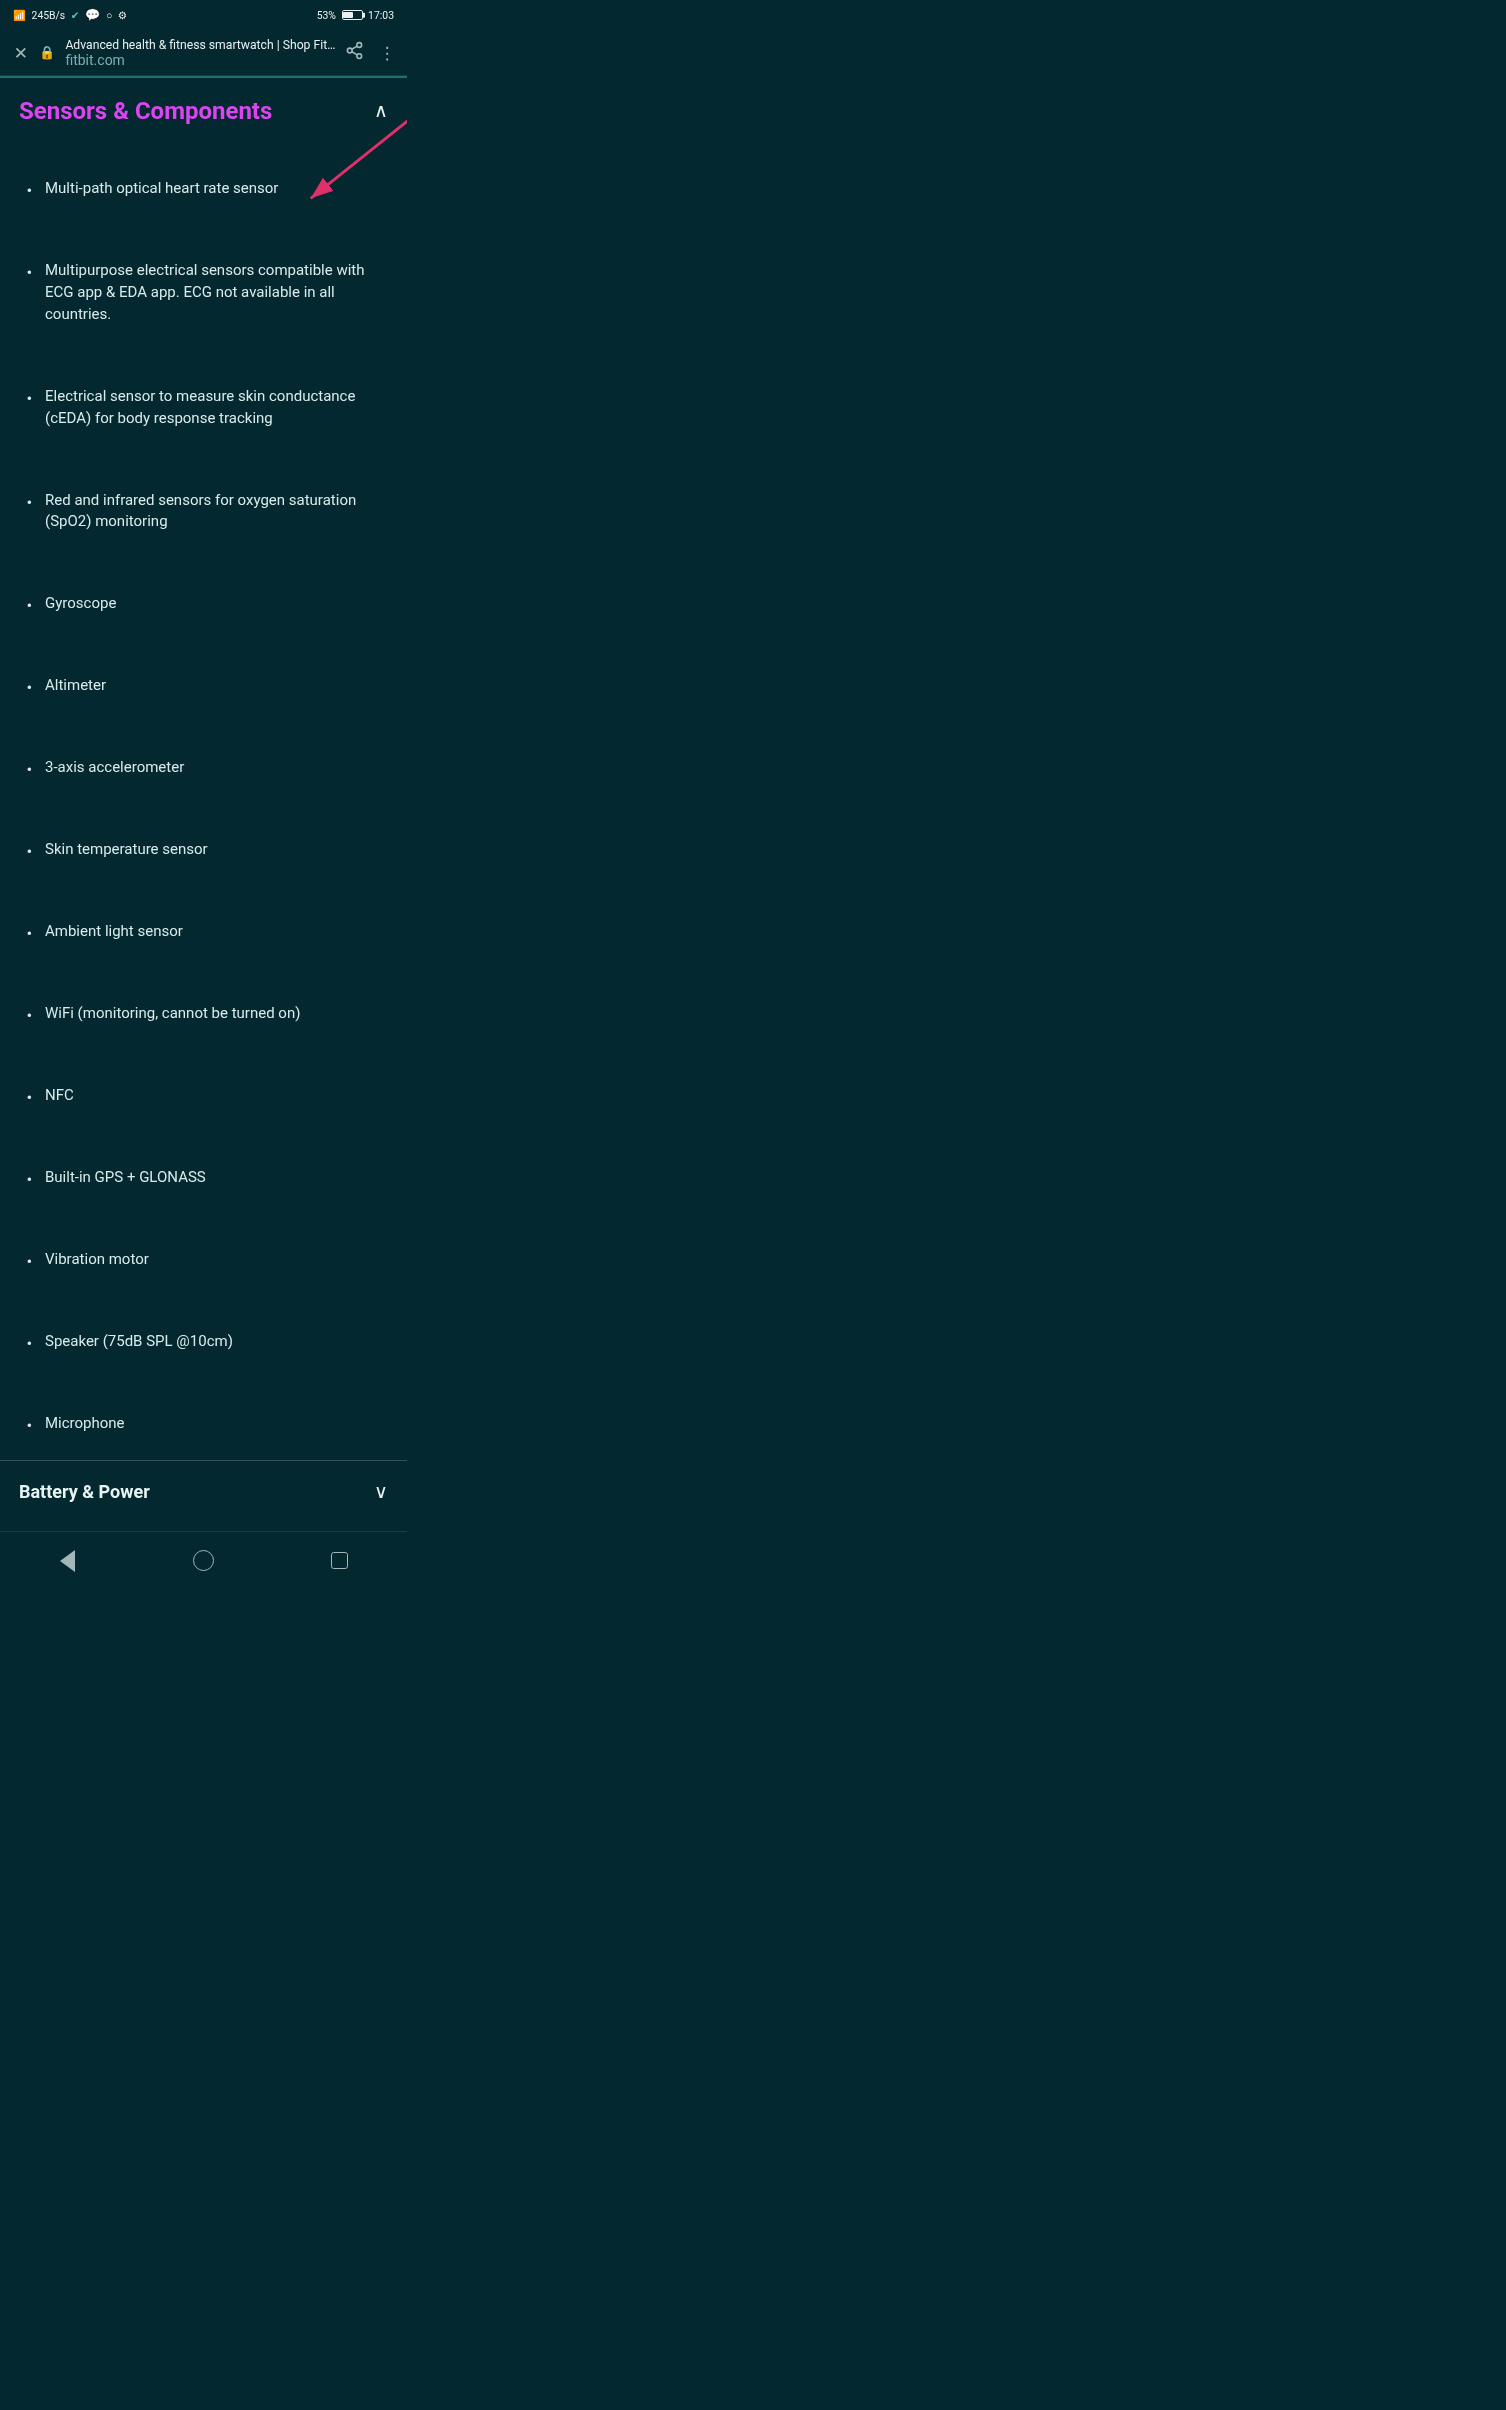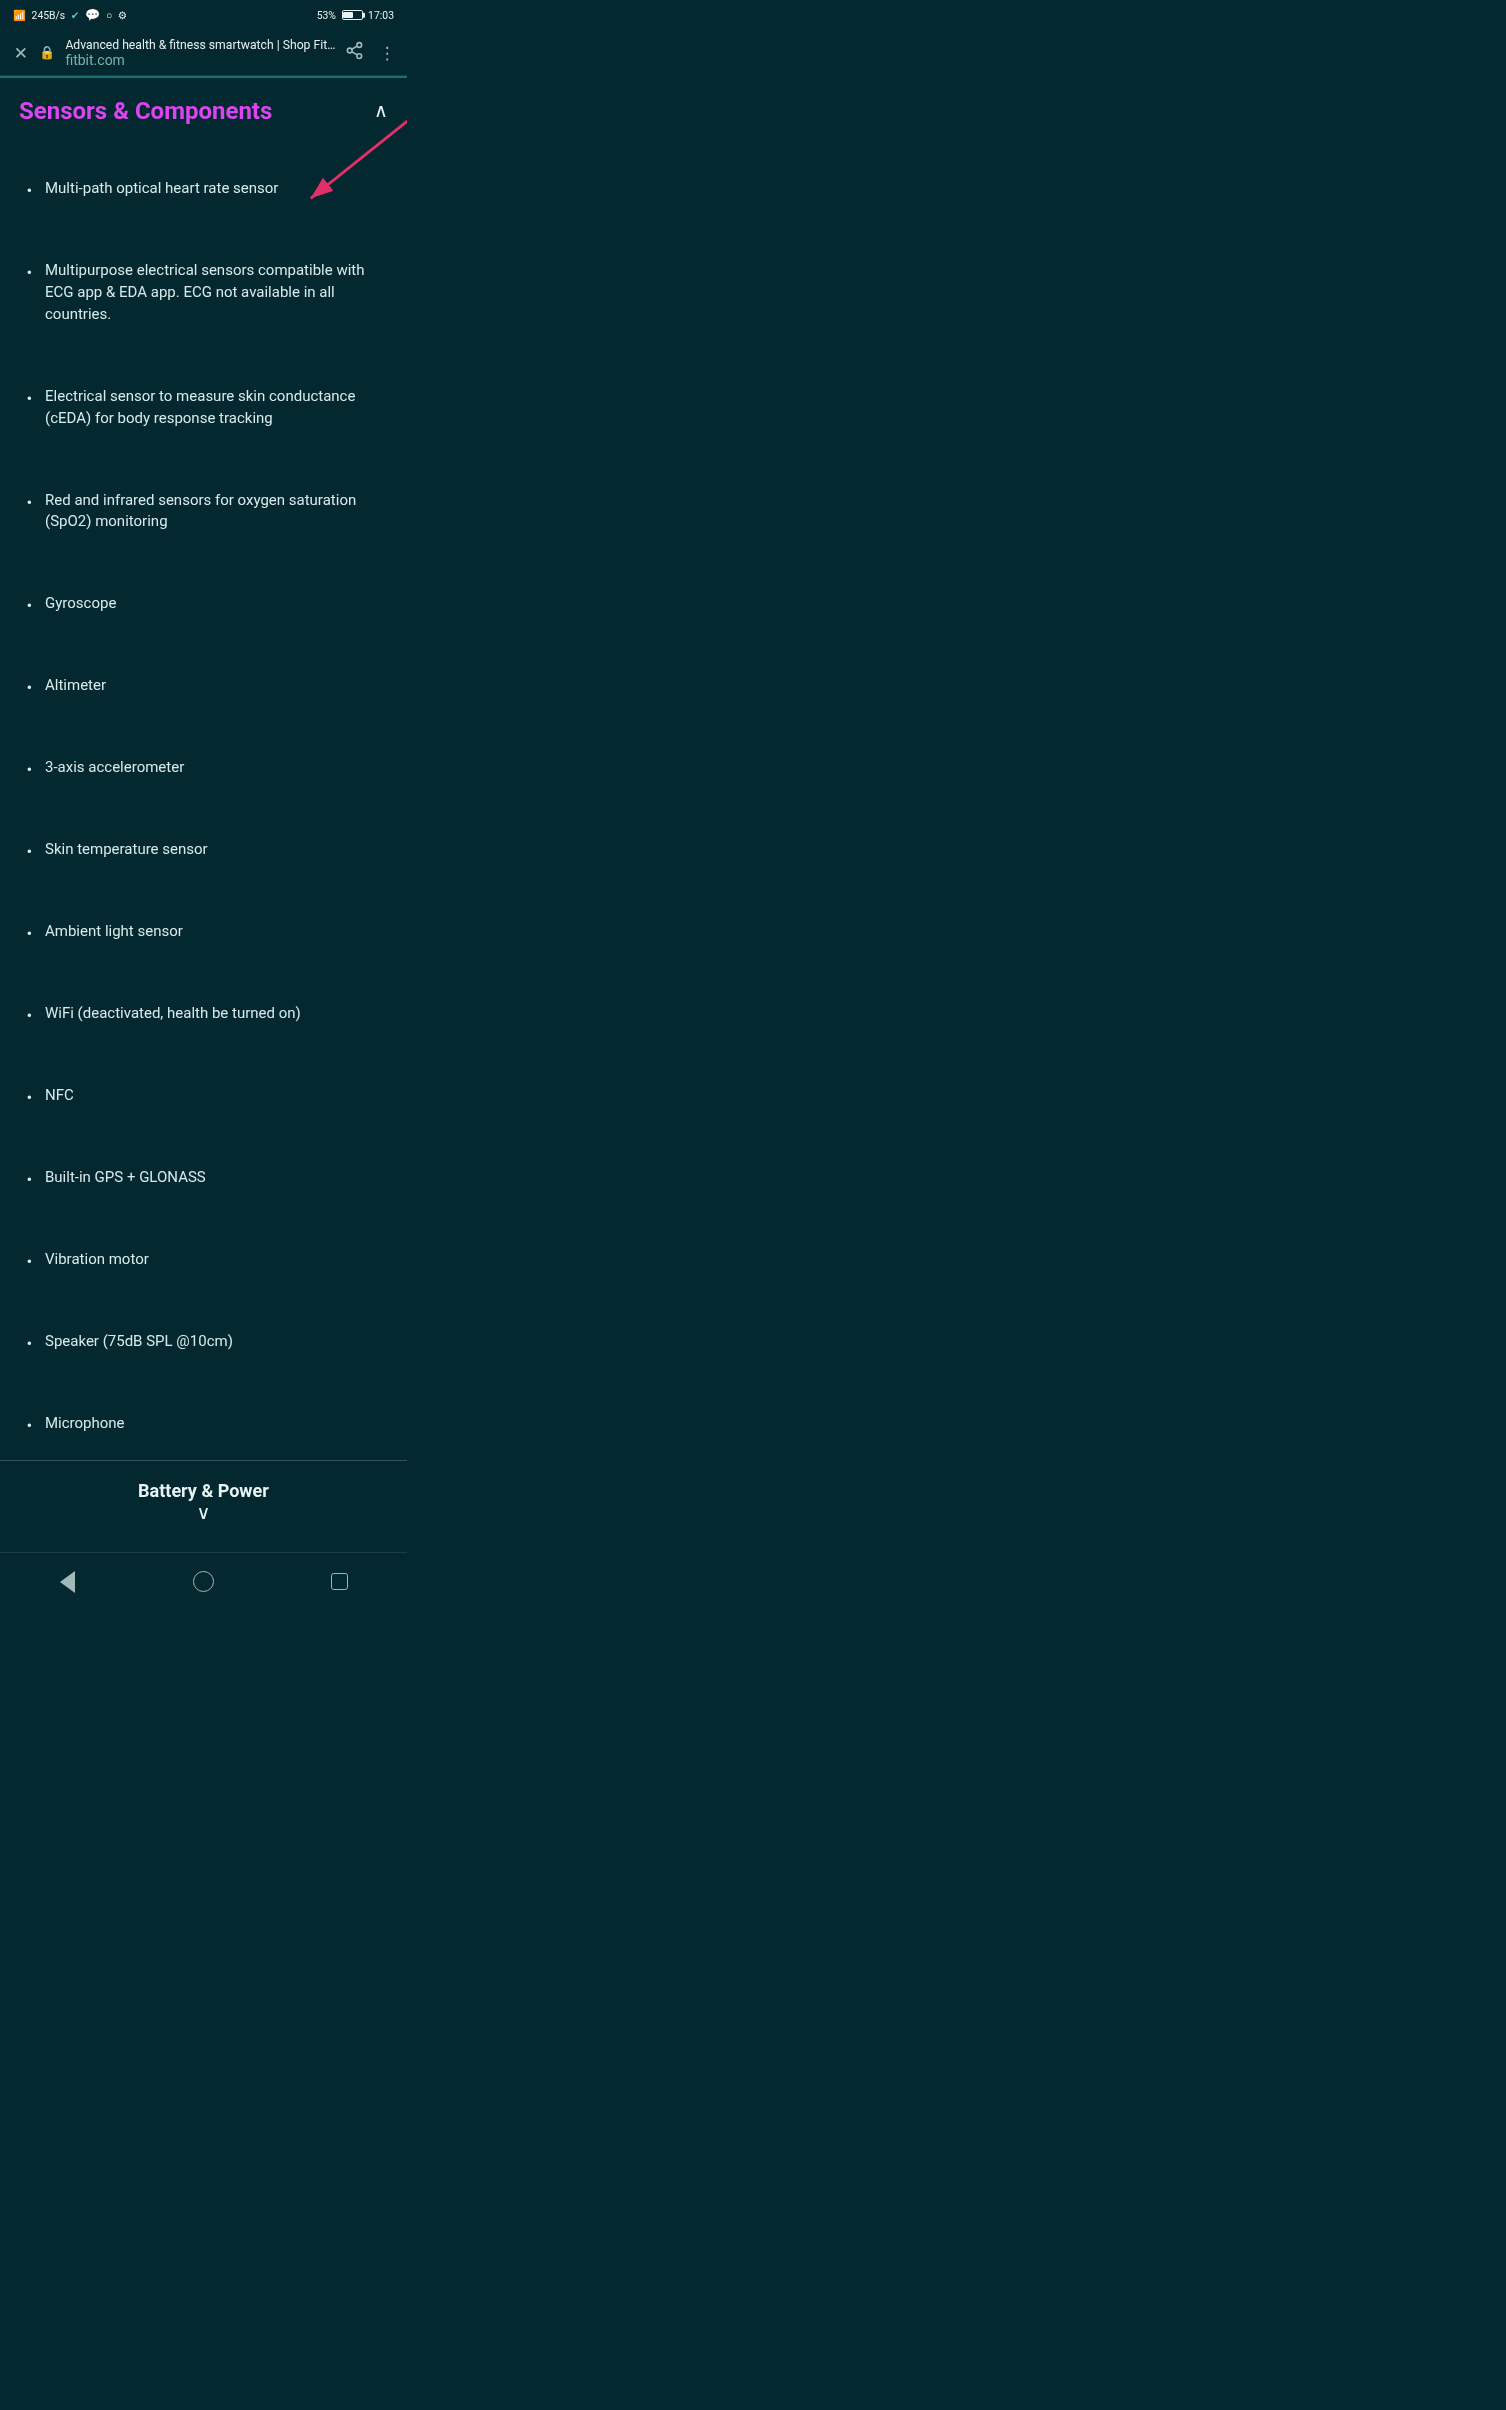--- a/index.html
+++ b/index.html
@@ -192,21 +192,20 @@
       background: rgba(255,255,255,0.2);
       margin: 19px 0 0 0;
     }
 
     
     .battery-section {
       display: flex;
       justify-content: space-between;
       align-items: center;
       padding: 19px 19px;
-      flex-direction: column;
     }
 
     .battery-section-title {
       font-size: 18px;
       font-weight: 700;
       color: #e8f4f4;
     }
 
     .chevron-down {
       color: #e8f4f4;
@@ -322,21 +321,21 @@
     <ul class="sensors-list">
       <li>Multi-path optical heart rate sensor</li>
       <li>Multipurpose electrical sensors compatible with ECG app &amp; EDA app. ECG not available in all countries.</li>
       <li>Electrical sensor to measure skin conductance (cEDA) for body response tracking</li>
       <li>Red and infrared sensors for oxygen saturation (SpO2) monitoring</li>
       <li>Gyroscope</li>
       <li>Altimeter</li>
       <li>3-axis accelerometer</li>
       <li>Skin temperature sensor</li>
       <li>Ambient light sensor</li>
-      <li>WiFi (deactivated, health be turned on)</li>
+      <li>WiFi (monitoring, cannot be turned on)</li>
       <li>NFC</li>
       <li>Built-in GPS + GLONASS</li>
       <li>Vibration motor</li>
       <li id="speaker-item">Speaker (75dB SPL @10cm)</li>
       <li>Microphone</li>
     </ul>
 
     <svg class="arrow-svg" width="407" height="122" style="top: -75px; left: 0; position: absolute; pointer-events: none;" viewBox="0 0 432 130">
       <defs>
         <marker id="arrowhead" markerWidth="8" markerHeight="6" refX="8" refY="3" orient="auto">

